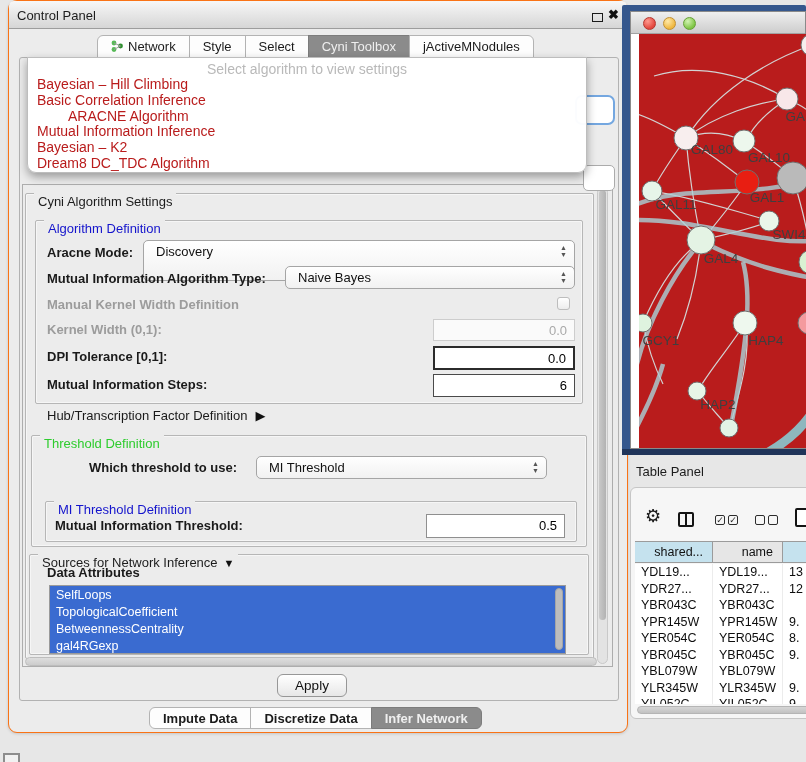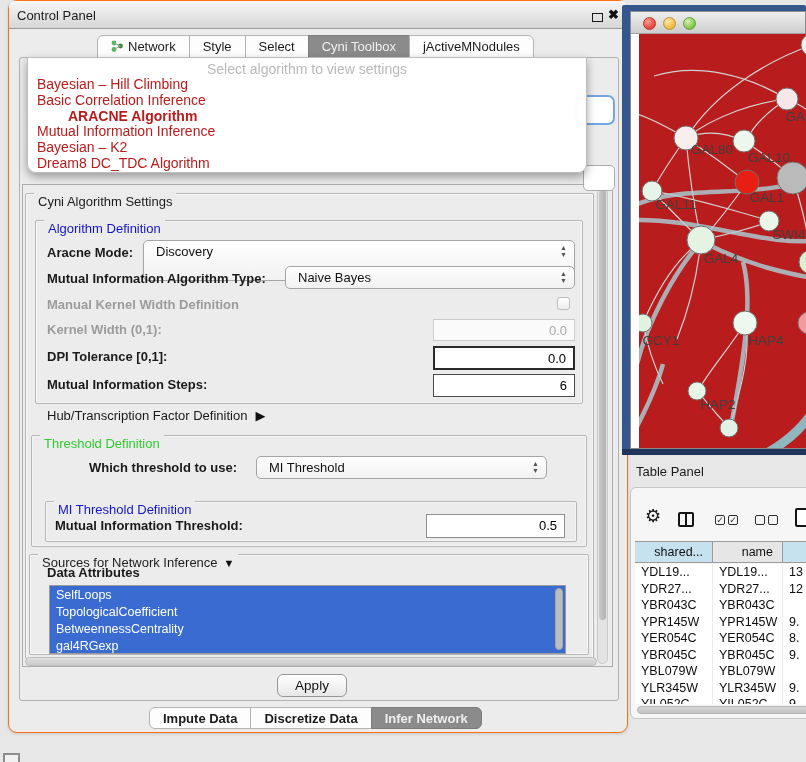--- a/index.html
+++ b/index.html
@@ -85,21 +85,21 @@
   #apply-btn { position:absolute; left:268px; top:673px; width:70px; height:23px;
     background:linear-gradient(#ffffff,#e7e7e7); border:1px solid #979797; border-radius:6px;
     font-size:13.5px; color:#111; text-align:center; padding-top:3px; }
 
   
   #algo-popup { position:absolute; left:18px; top:56px; width:560px; height:116px;
     background:rgba(255,255,255,.97); border:1px solid #bdbdbd; border-radius:0 0 9px 9px;
     box-shadow:0 4px 10px rgba(0,0,0,.35); z-index:50; }
   #algo-popup .placeholder { padding-top:3px; text-align:center; font-size:14px; color:#b9b9b9; }
   .algo-option { padding-left:9px; font-size:14px; line-height:15.8px; color:#b91c1c; white-space:nowrap; }
-  .algo-option.bold { font-weight:bold;padding-left:40px; }
+  .algo-option.bold { font-weight:normal;padding-left:40px; }
 
   .frag { position:absolute; z-index:5; background:#fff; }
   #frag-combo { left:566px; top:94px; width:40px; height:30px; border:2px solid #74a7e0; border-radius:7px; }
   #frag-box   { left:574px; top:164px; width:32px; height:26px; border:1px solid #ababab; border-radius:5px; }
 
   
   #net-frame { position:absolute; left:622px; top:5px; width:184px; height:450px;
     background:#35578d; border-radius:2px; }
   #net-frame .frame-bottom { position:absolute; left:0; bottom:0; width:100%; height:6px;
     background:#20355a; }

